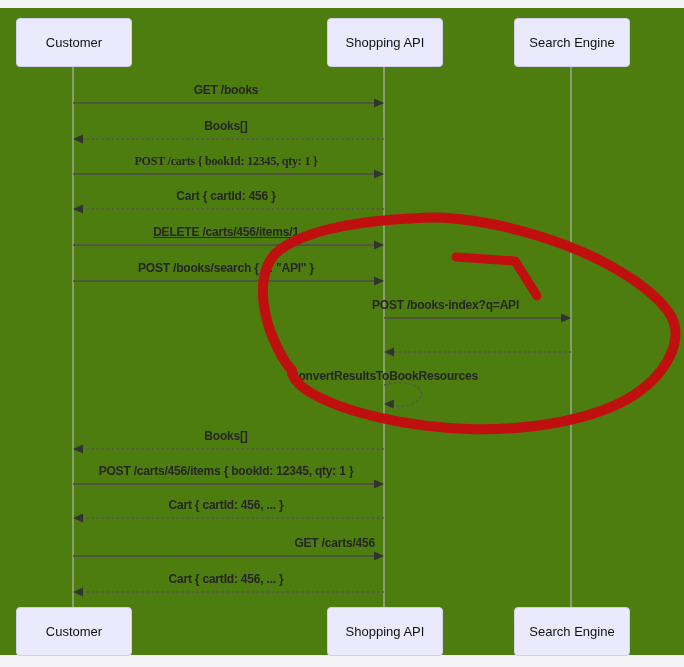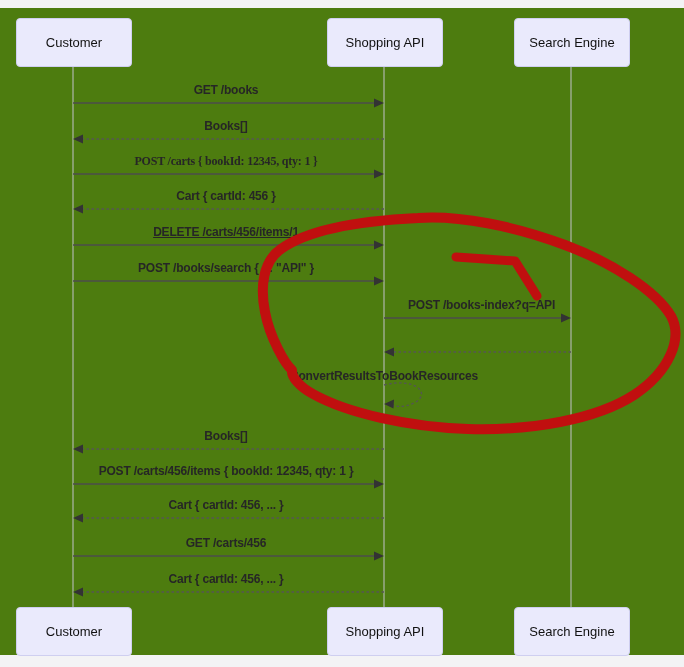--- a/index.html
+++ b/index.html
@@ -16,21 +16,21 @@
     background:#eaeafc;border:1px solid #cfcff0;border-radius:4px;
     display:flex;align-items:center;justify-content:center;
     font-size:13px;color:#111;
   }
   .msg-label{
     position:absolute;z-index:3;height:16px;line-height:16px;
     text-align:center;font-size:12px;font-weight:700;color:#262626;
     letter-spacing:-0.2px;white-space:nowrap;
   }
   .span-left{left:77px;width:298px;}
-  .span-right{left:400px;width:163px;}
+  .span-right{left:364px;width:163px;}
   .span-self{left:234px;width:300px;}
   .lifeline{stroke:#c2c2ca;stroke-width:1;}
   .msg-line{stroke:#4d4d4d;stroke-width:1.6;fill:none;}
   .msg-line.dashed{stroke-width:1.3;stroke-dasharray:2.5,2.5;stroke:#555;}
   .arrow-head{fill:#333;stroke:none;}
   .annot{fill:none;stroke-width:10;stroke-linecap:round;stroke-linejoin:round;}
 </style>
 </head>
 <body>
 
@@ -110,21 +110,21 @@
   <div class="msg-label span-left" style="top:118px;">Books[]</div>
   <div class="msg-label span-left" style="top:153px;font-family:Liberation Serif, serif;">POST /carts { bookId: 12345, qty: 1 }</div>
   <div class="msg-label span-left" style="top:188px;">Cart { cartId: 456 }</div>
   <div class="msg-label span-left" style="top:224px;text-decoration:underline;">DELETE /carts/456/items/1</div>
   <div class="msg-label span-left" style="top:260px;">POST /books/search { q: "API" }</div>
   <div class="msg-label span-right" style="top:297px;">POST /books-index?q=API</div>
   <div class="msg-label span-self" style="top:368px;">ConvertResultsToBookResources</div>
   <div class="msg-label span-left" style="top:428px;">Books[]</div>
   <div class="msg-label span-left" style="top:463px;">POST /carts/456/items { bookId: 12345, qty: 1 }</div>
   <div class="msg-label span-left" style="top:497px;">Cart { cartId: 456, ... }</div>
-  <div class="msg-label span-left" style="top:535px;">GET /carts/456</div>
+  <div class="msg-label span-left" style="top:535px;text-align:right;">GET /carts/456</div>
   <div class="msg-label span-left" style="top:571px;">Cart { cartId: 456, ... }</div>
 
   <svg id="annotation-layer" class="layer" width="684" height="667">
     <path class="annot" d="M 418 218
              C 458 215 515 226 565 245
              C 613 263 656 291 671 316
              C 683 338 670 371 634 395
              C 597 419 532 431 468 429
              C 408 427 347 413 313 394
              C 300 387 291 377 292 370

